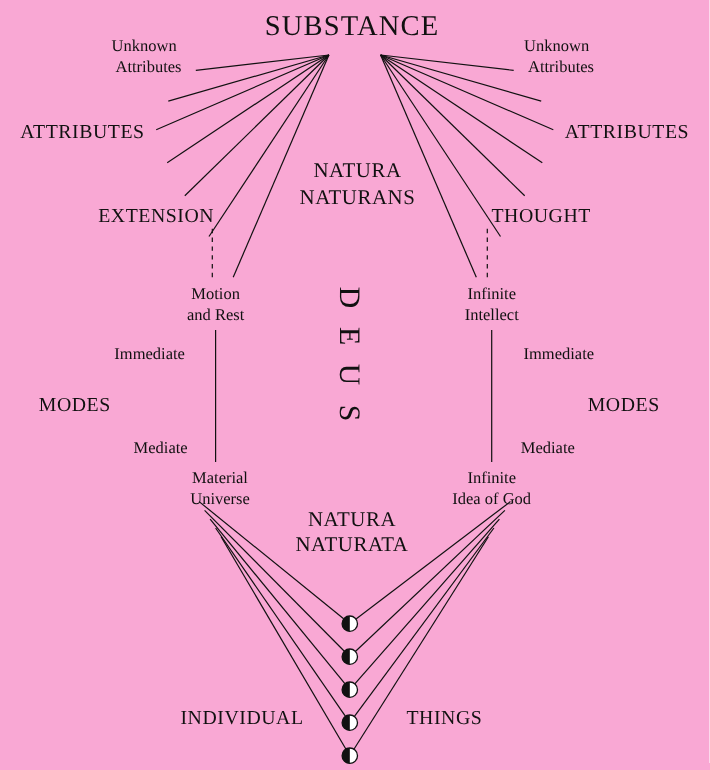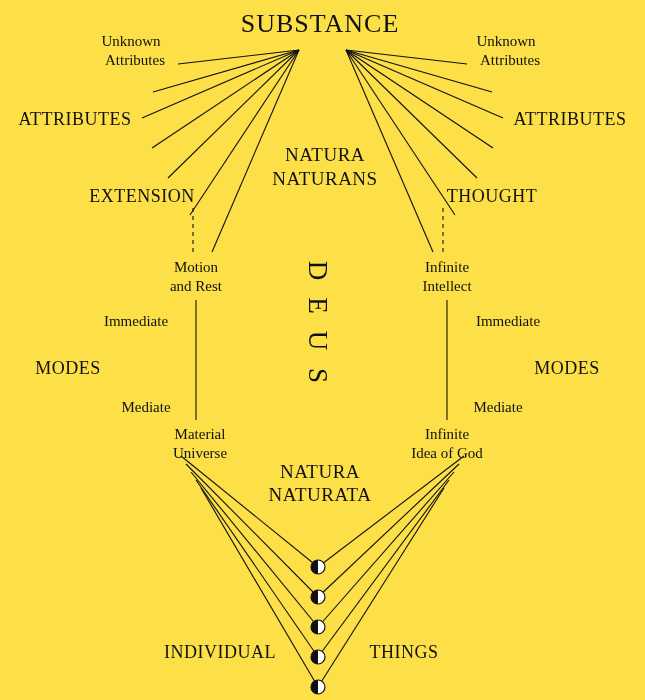--- a/index.html
+++ b/index.html
@@ -1,19 +1,19 @@
 <!DOCTYPE html>
 <html><head>
 <meta charset="utf-8">
 <style>
   html,body{margin:0;padding:0;background:#ffffff;}
   .stage{
     position:relative;
     width:645px;height:700px;
-    background:#fde047;
+    background:#f9a8d4;
     font-family:"Liberation Serif","DejaVu Serif",serif;
     color:#111111;
     overflow:hidden;
   }
   svg{display:block;}
   text{fill:#111111;}
   .t-title{font-size:26px;letter-spacing:1px;}
   .t-big{font-size:18px;letter-spacing:0.5px;}
   .t-natura{font-size:19px;letter-spacing:0.5px;}
   .t-small{font-size:15px;}

